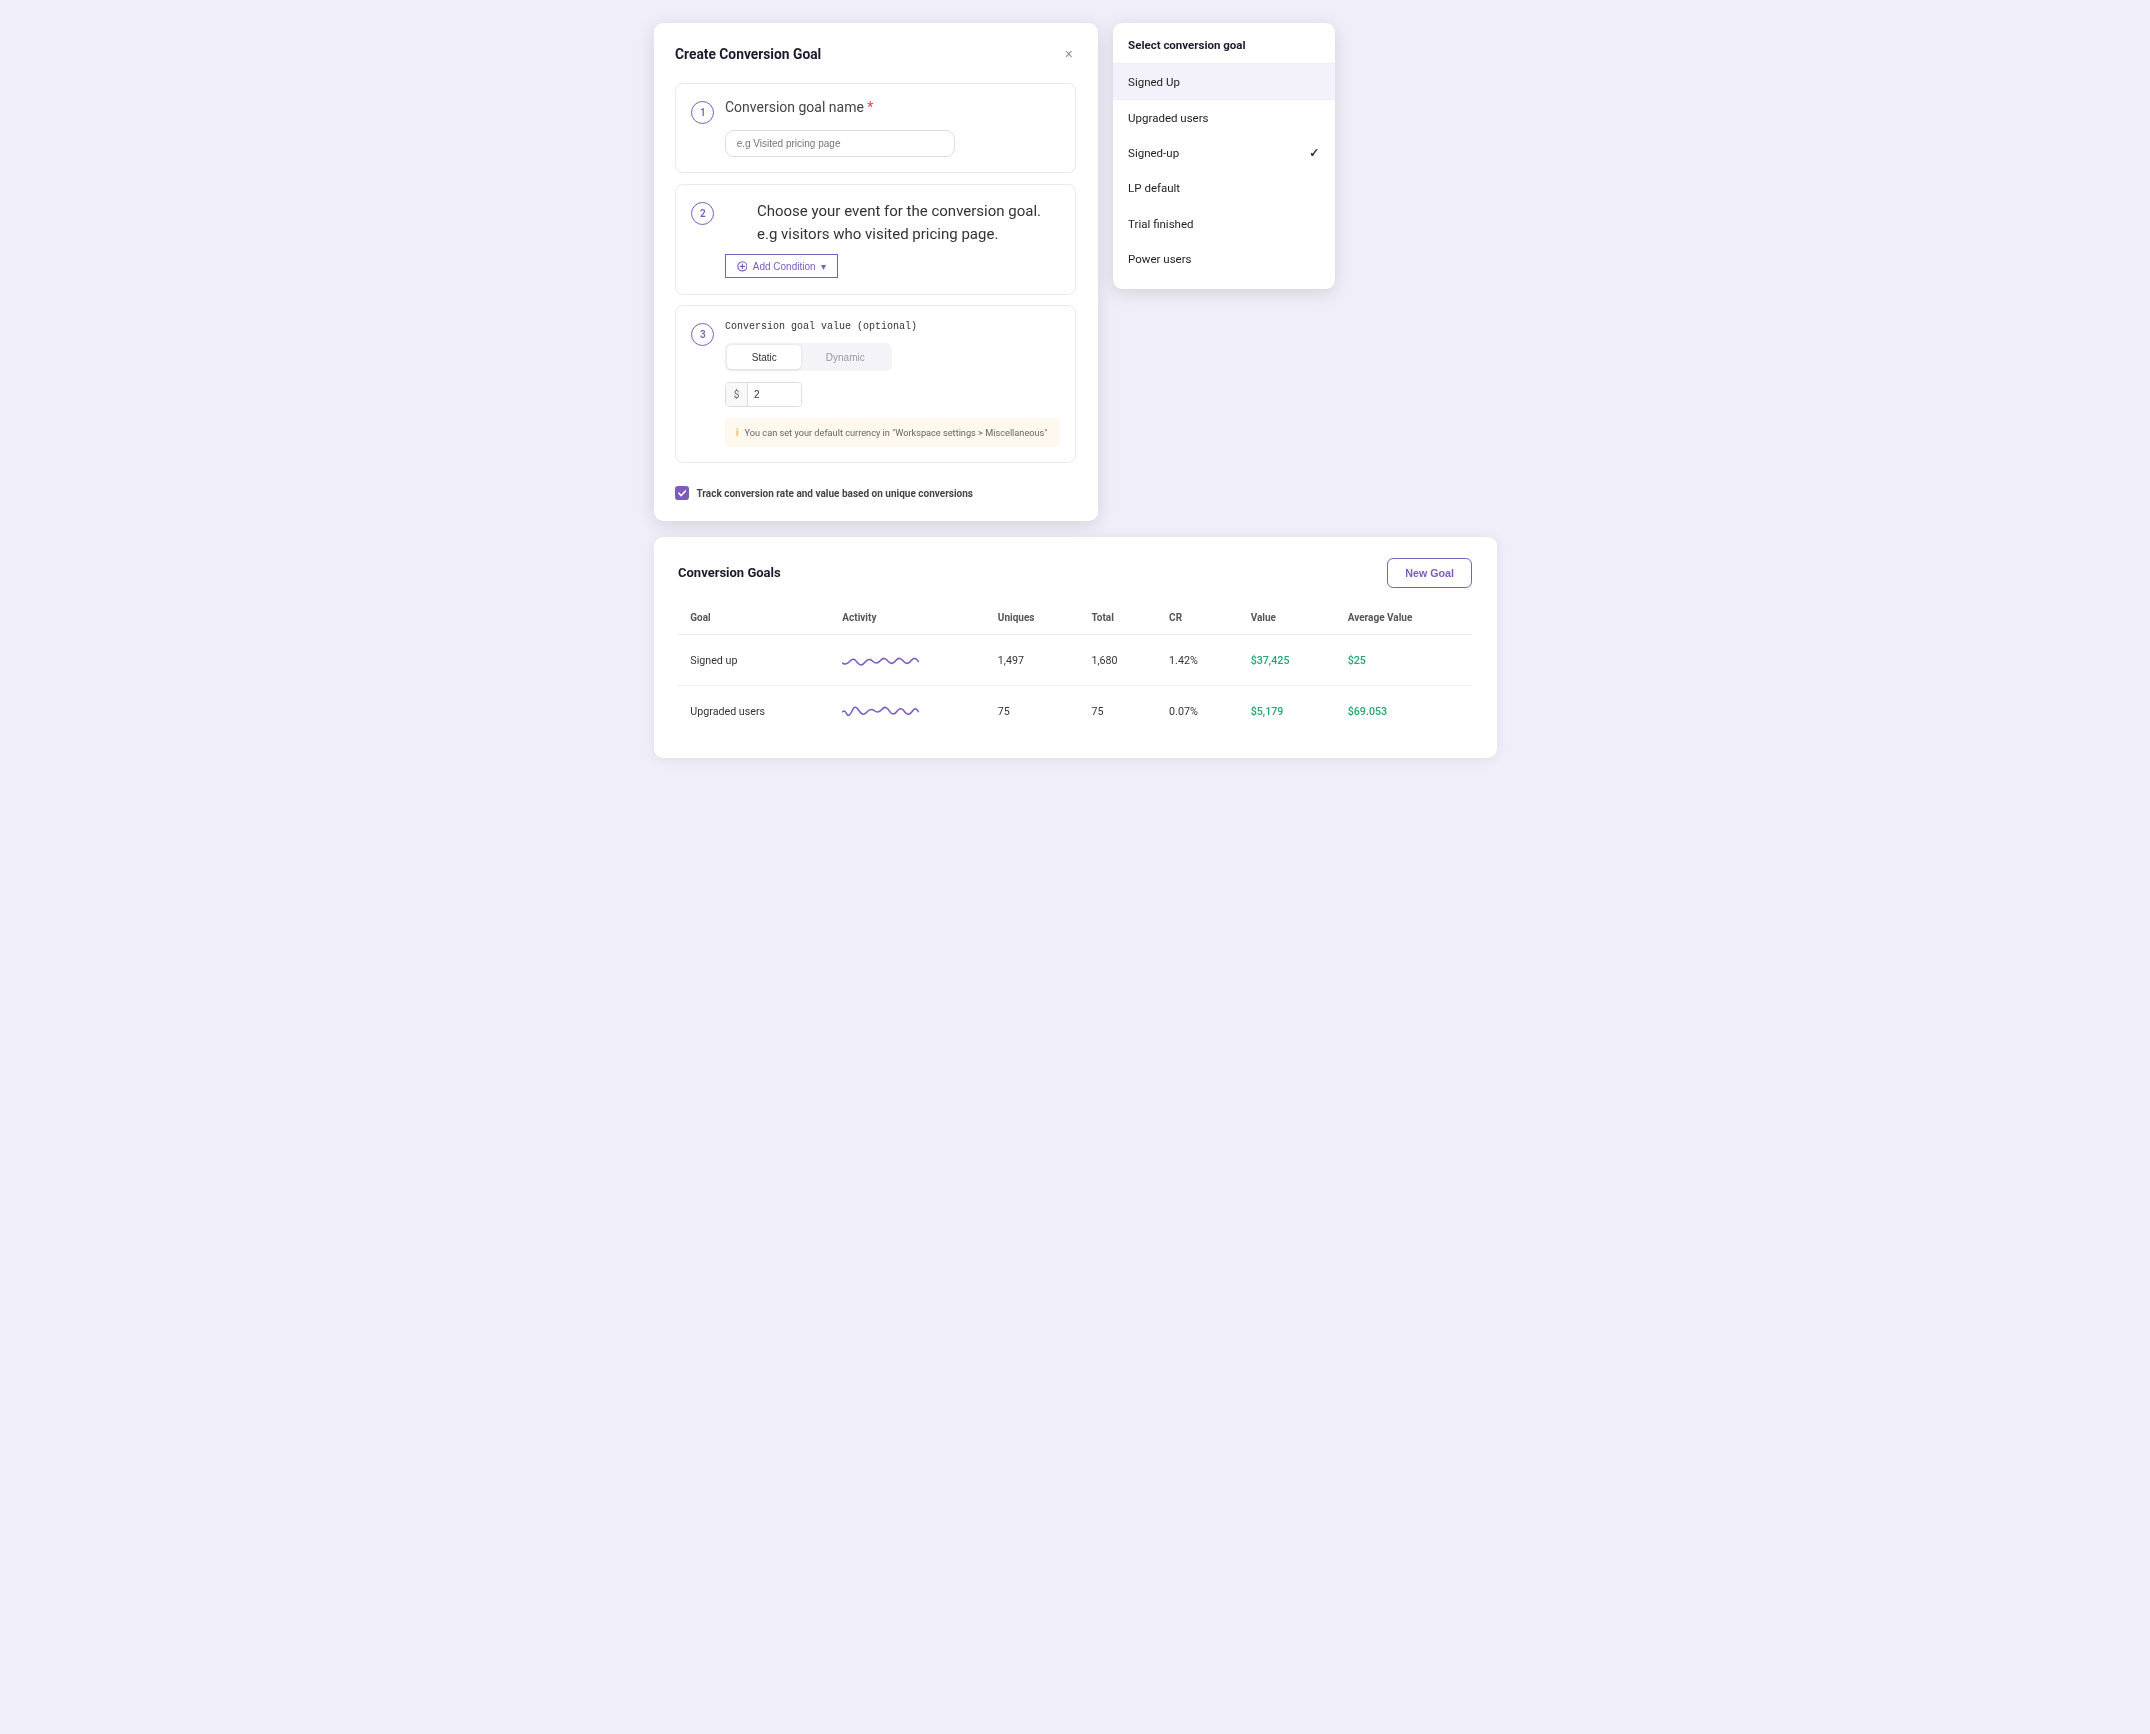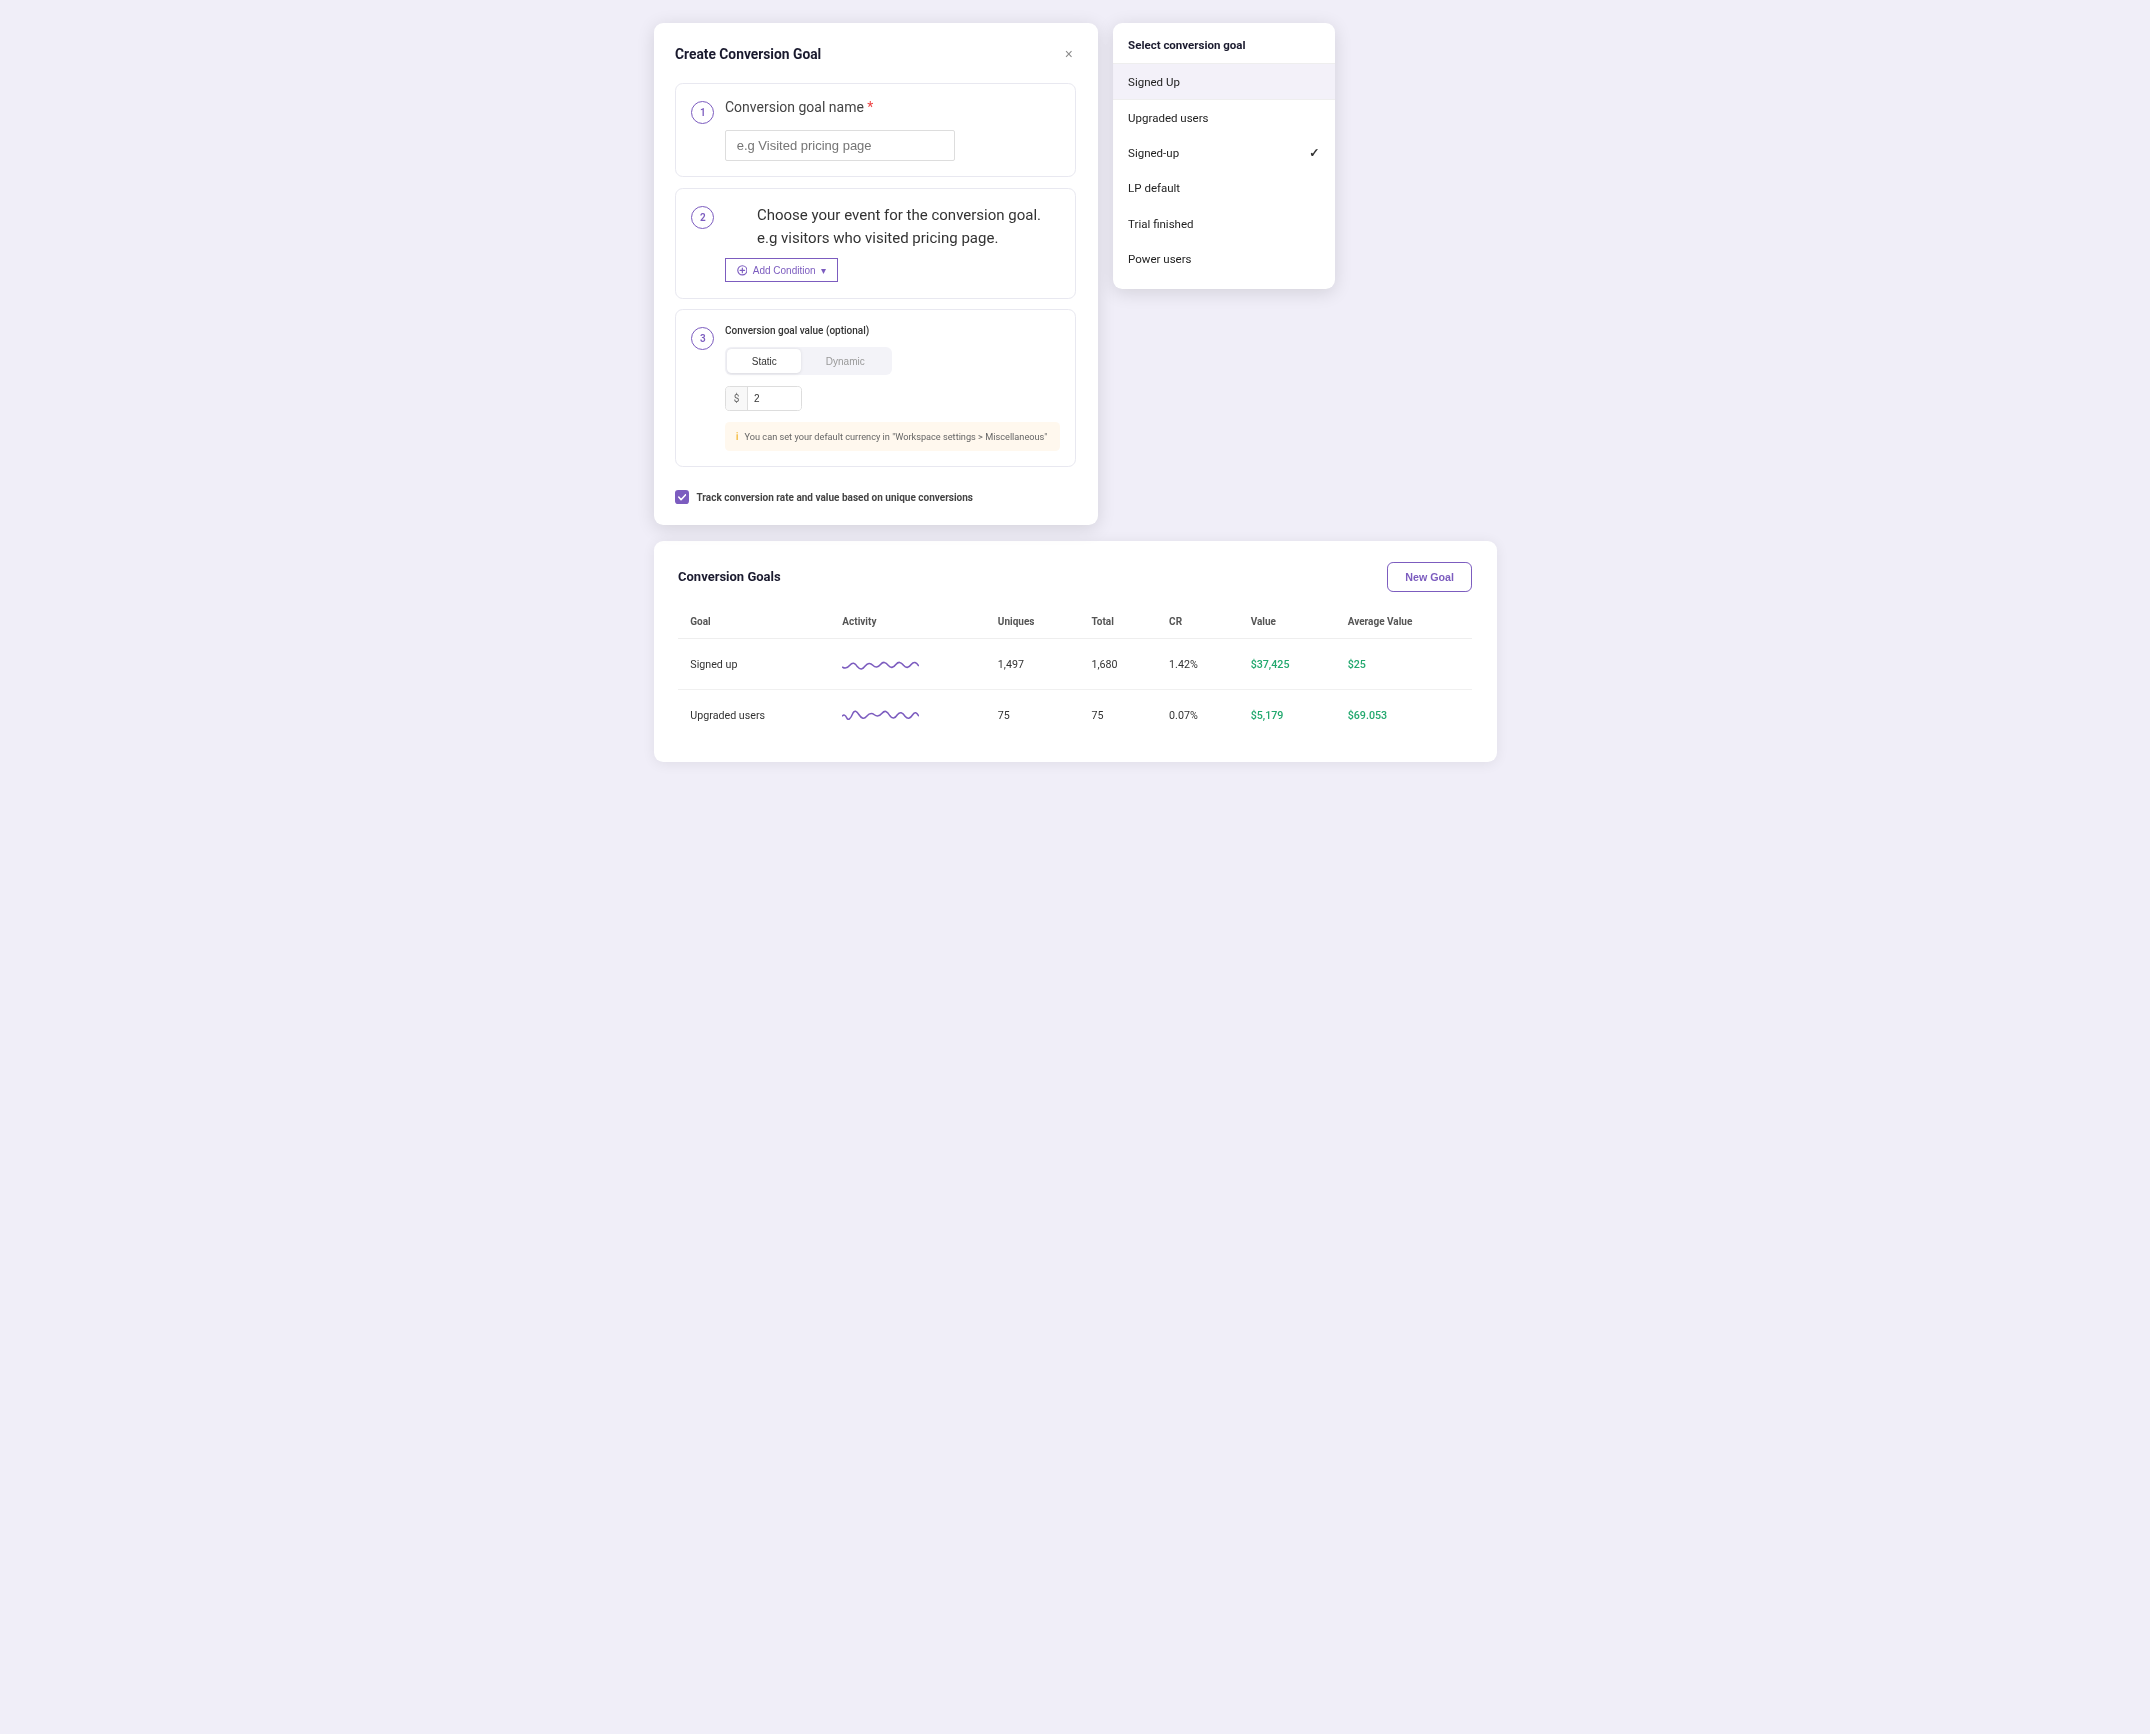--- a/index.html
+++ b/index.html
@@ -95,23 +95,23 @@
       font-weight: 400;
     }
 
     .step-label .required {
       color: #e44;
     }
 
     .goal-name-input {
       width: 100%;
       border: 0.8px solid #ddd;
-      border-radius: 2px;
+      border-radius: 9px;
       padding: 6.9px 10.7px;
-      font-size: 13px;
+      font-size: 10px;
       color: #999;
       outline: none;
       max-width: 230px;
     }
 
     .step-description {
       font-size: 15px;
       color: #333;
       margin-bottom: 9.2px;
       line-height: 1.5;
@@ -135,20 +135,21 @@
     .add-condition-btn svg {
       width: 10.7px;
       height: 10.7px;
     }
 
     .value-label {
       font-size: 10px;
       color: #333;
       font-weight: 500;
       margin-bottom: 10.7px;
+      font-family: Liberation Mono, monospace;
     }
 
     .toggle-row {
       display: flex;
       gap: 0;
       background: #f3f3f8;
       border-radius: 6.1px;
       padding: 2.3px;
       width: fit-content;
       margin-bottom: 10.7px;

